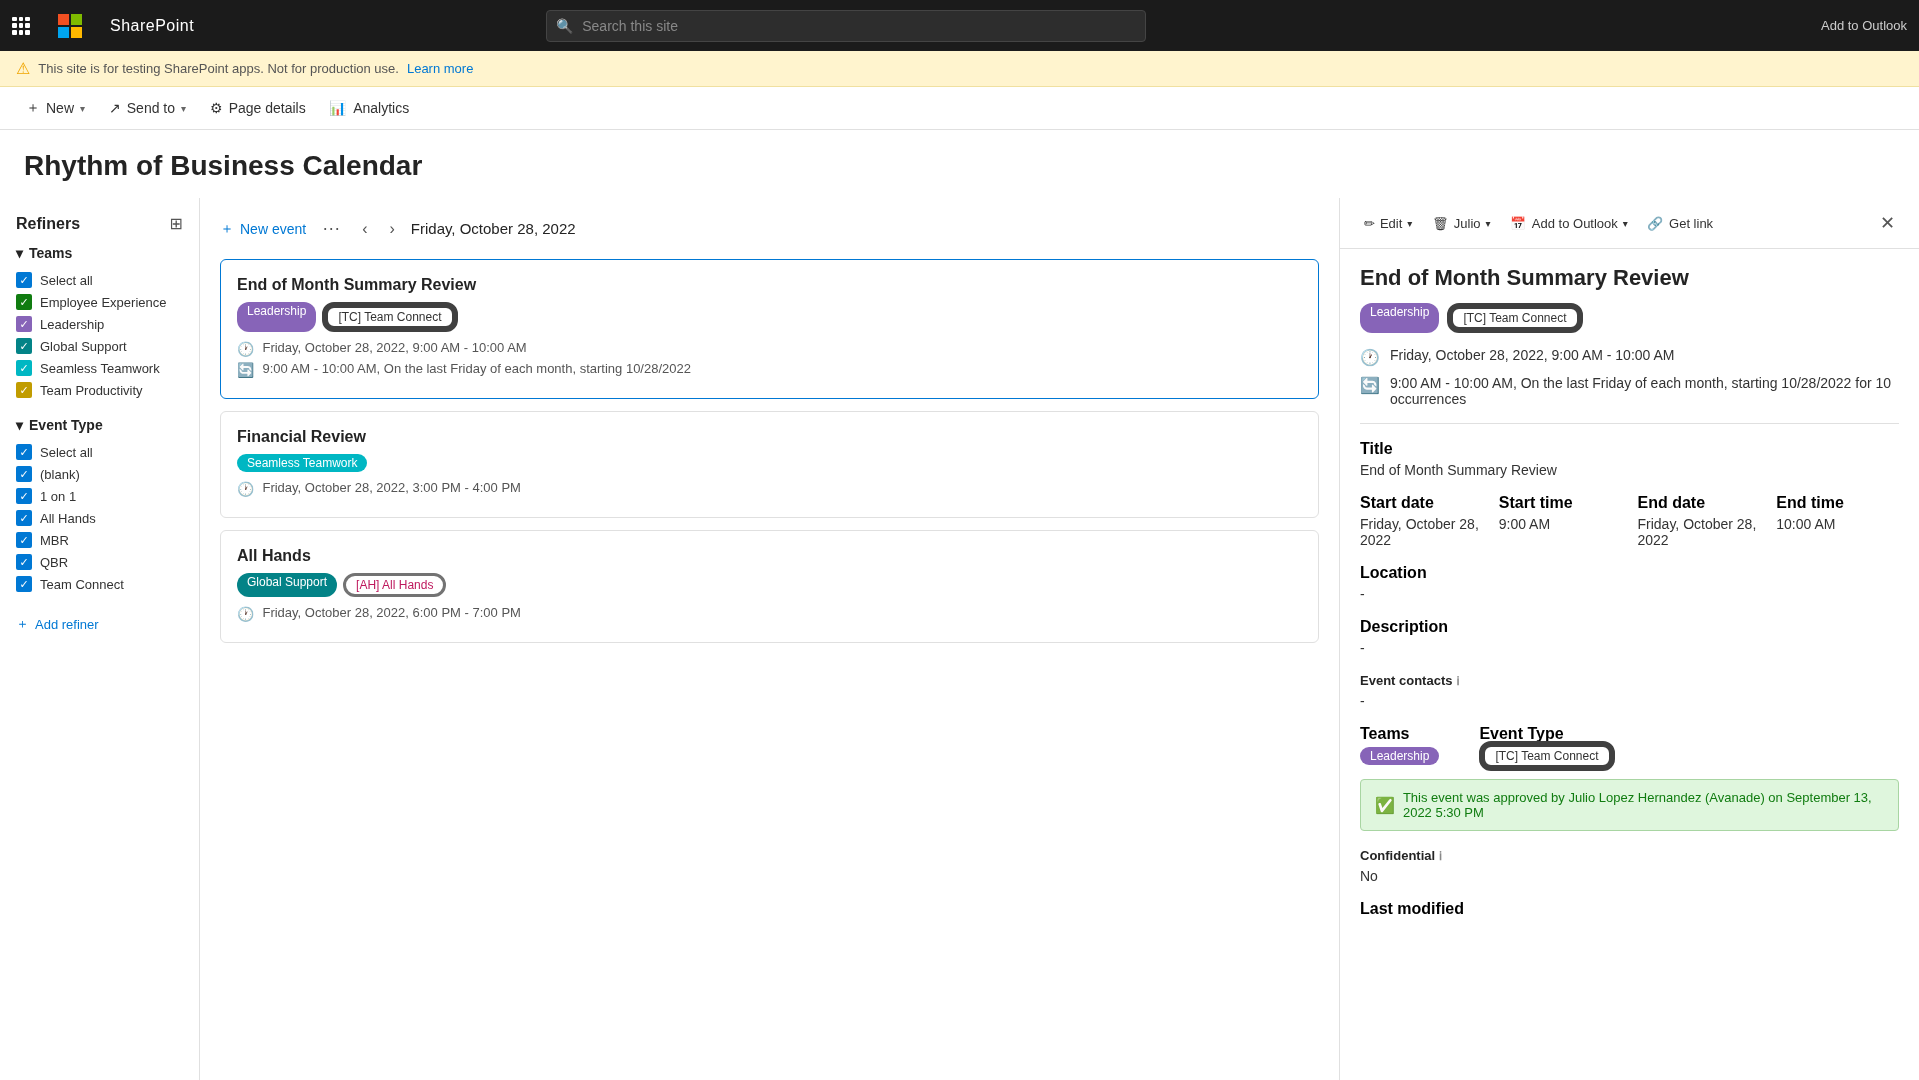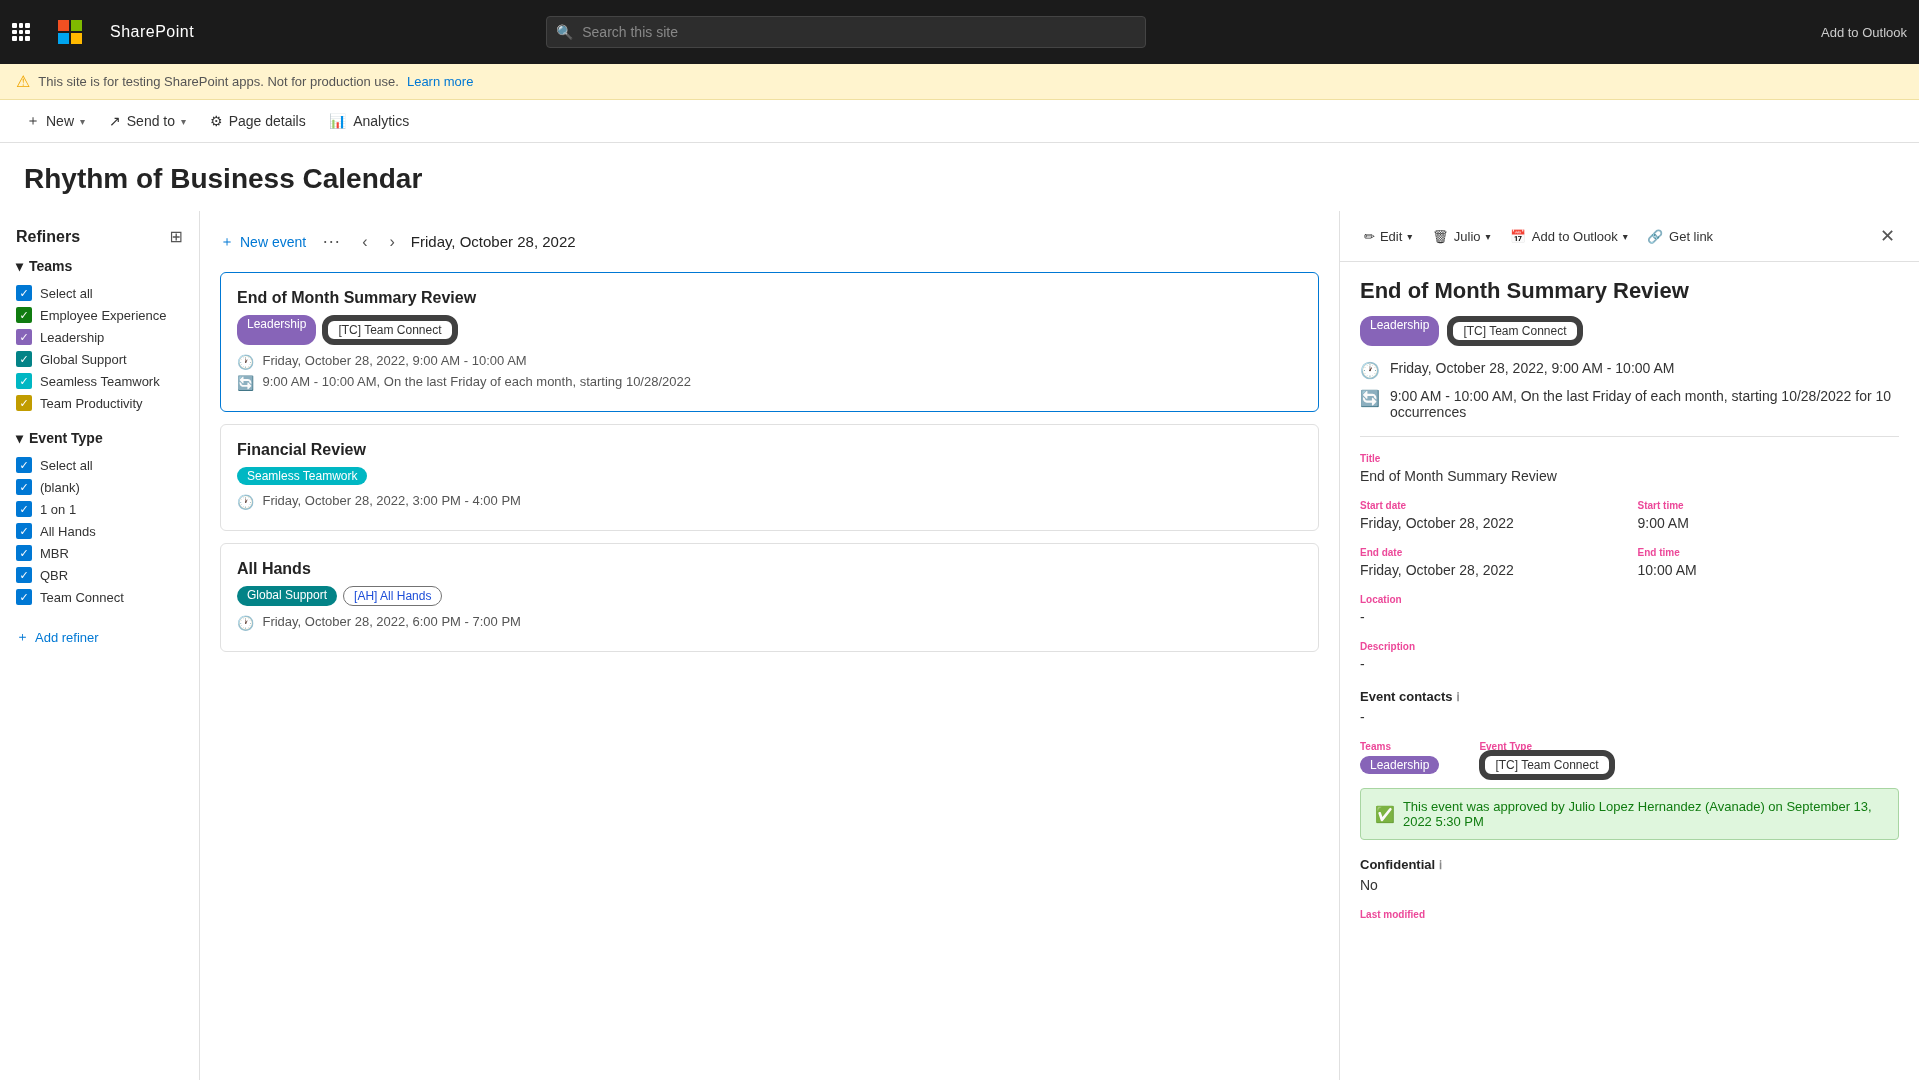--- a/index.html
+++ b/index.html
@@ -1,20 +1,20 @@
 <!DOCTYPE html>
 <html><head>
   <meta charset="utf-8">
   <style>
     * { box-sizing: border-box; margin: 0; padding: 0; }
     body { font-family: 'Segoe UI', Arial, sans-serif; font-size: 14px; color: #333; background: #fff; overflow: hidden; }
 
     
     .top-nav {
-      display: flex; align-items: center; height: 64px;
+      display: flex; align-items: center; height: 51px;
       background: #1b1b1b; color: #fff; padding: 0 12px; gap: 28px;
     }
     .nav-grid-icon { display: grid; grid-template-columns: 1fr 1fr 1fr; gap: 2px; width: 18px; height: 18px; cursor: pointer; }
     .nav-grid-icon span { background: #fff; border-radius: 1px; }
     .ms-logo { display: flex; gap: 2px; width: 24px; height: 24px; flex-wrap: wrap; }
     .ms-logo span { width: 11px; height: 11px; }
     .ms-logo .r { background: #f25022; }
     .ms-logo .g { background: #7fba00; }
     .ms-logo .b { background: #00a4ef; }
     .ms-logo .y { background: #ffb900; }
@@ -114,21 +114,21 @@
     .event-title { font-size: 16px; font-weight: 600; color: #242424; margin-bottom: 8px; }
     .event-tags { display: flex; gap: 6px; margin-bottom: 8px; flex-wrap: wrap; }
     .tag {
       padding: 2px 10px; border-radius: 12px;
       font-size: 12px; font-weight: 500;
     }
     .tag-leadership { background: #8764b8; color: #fff; }
     .tag-tc { background: #fff; color: #333; border: 6px solid #404040; }
     .tag-seamless { background: #00b7c3; color: #fff; }
     .tag-global { background: #038387; color: #fff; }
-    .tag-allhands { background: #fff; color: #1d4ed8; border: 1px solid #737373; }
+    .tag-allhands { background: #fff; color: #be185d; border: 3px solid #737373; }
     .event-meta { display: flex; align-items: flex-start; gap: 8px; font-size: 13px; color: #555; margin-bottom: 4px; }
     .event-meta .icon { font-size: 14px; margin-top: 1px; flex-shrink: 0; }
 
     
     .detail-panel {
       width: 580px; min-width: 580px;
       border-left: 1px solid #e0e0e0;
       background: #fff; overflow-y: auto;
       display: flex; flex-direction: column;
     }
@@ -144,22 +144,22 @@
     .detail-close-btn {
       margin-left: auto; background: none; border: none;
       cursor: pointer; font-size: 18px; color: #555; padding: 4px 8px;
     }
     .detail-content { padding: 16px 20px; flex: 1; }
     .detail-event-title { font-size: 22px; font-weight: 600; color: #242424; margin-bottom: 12px; }
     .detail-tags { display: flex; gap: 8px; margin-bottom: 14px; flex-wrap: wrap; }
     .detail-time-row { display: flex; align-items: flex-start; gap: 10px; font-size: 14px; color: #333; margin-bottom: 8px; }
     .detail-time-icon { font-size: 16px; color: #555; margin-top: 1px; flex-shrink: 0; }
     .detail-divider { border: none; border-top: 1px solid #e0e0e0; margin: 16px 0; }
-    .detail-grid { display: grid; grid-template-columns: 1fr 1fr; gap: 16px; margin-bottom: 16px; }
-    .detail-field-label { font-size: 10px; font-weight: 600; color: #ec4899; margin-bottom: 4px; }
+    .detail-grid { display: grid; grid-template-columns: 1fr 1fr 1fr 1fr; gap: 16px; margin-bottom: 16px; }
+    .detail-field-label { font-size: 16px; font-weight: 600; color: #000000; margin-bottom: 4px; }
     .detail-field-value { font-size: 14px; color: #333; }
     .detail-section { margin-bottom: 16px; }
     .detail-section-label { font-size: 13px; font-weight: 600; color: #242424; margin-bottom: 4px; display: flex; align-items: center; gap: 4px; }
     .detail-teams-row { display: flex; gap: 40px; align-items: flex-start; margin-bottom: 16px; }
     .detail-team-col { }
     .detail-approval-box {
       background: #dff6dd; border: 1px solid #a8d5a2;
       border-radius: 4px; padding: 10px 14px;
       font-size: 13px; color: #107c10;
       display: flex; align-items: center; gap: 8px;

